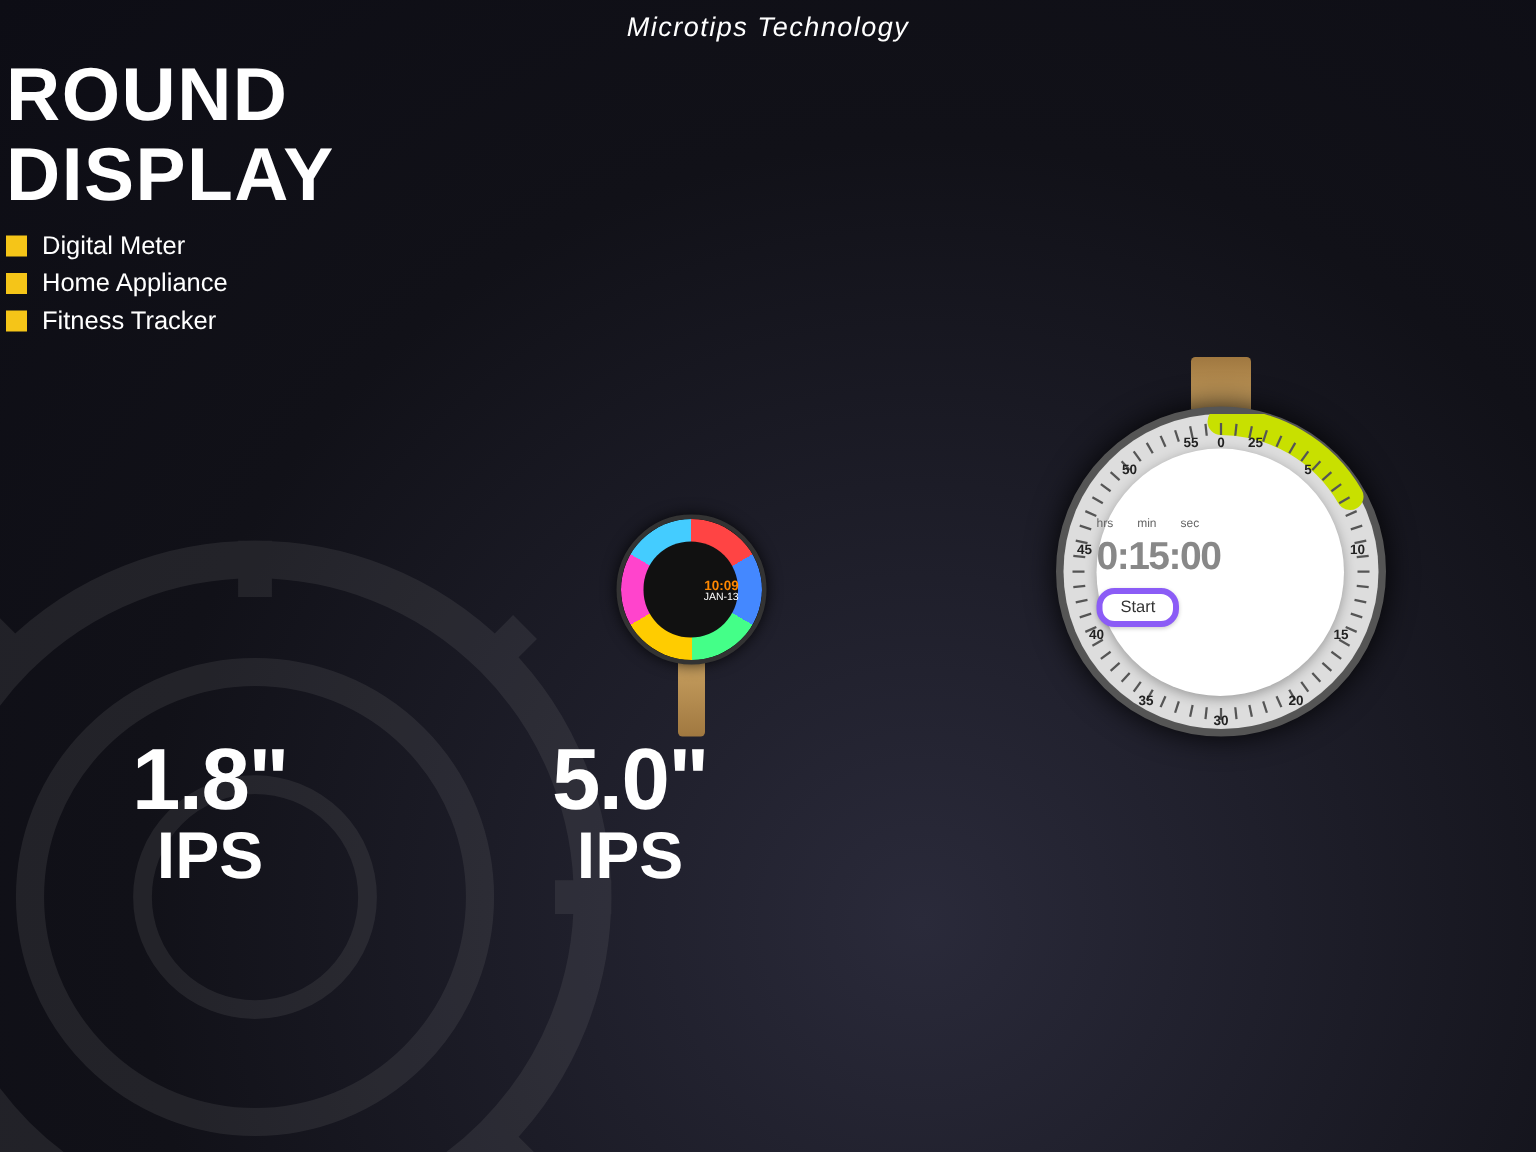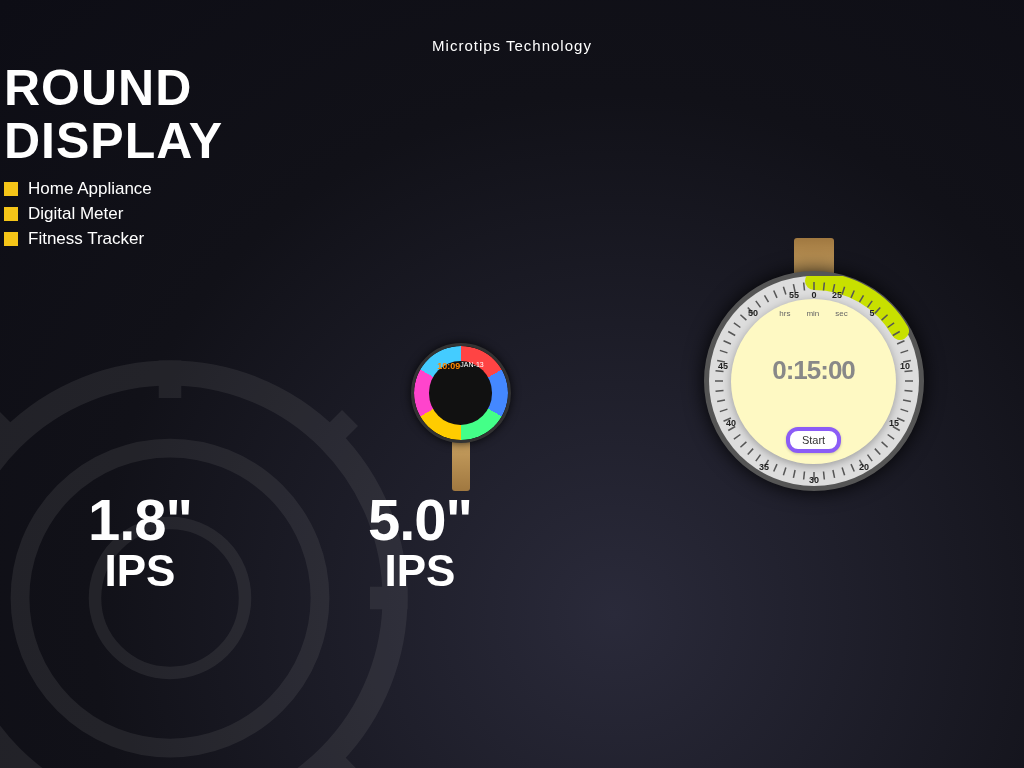--- a/index.html
+++ b/index.html
@@ -88,23 +88,23 @@
       align-items: center;
       justify-content: center;
     }
 
     .watch-face-center {
       width: 68%;
       height: 68%;
       border-radius: 50%;
       background: #111;
       display: flex;
-      align-items: flex-start;
+      align-items: flex-end;
       justify-content: center;
-      flex-direction: row;
+      flex-direction: column;
     }
 
     .watch-time {
       color: #ff8800;
       font-size: 9px;
       font-weight: bold;
     }
 
     .watch-date {
       color: #fff;
@@ -149,29 +149,28 @@
       position: absolute;
       display: flex;
       align-items: center;
       justify-content: center;
     }
 
     .large-dial-inner {
       width: 165px;
       height: 165px;
       border-radius: 50%;
-      background: #fef9c3;
+      background: #ffffff;
       position: relative;
       display: flex;
       flex-direction: column;
-      align-items: center;
+      align-items: flex-start;
       justify-content: center;
       z-index: 2;
       box-shadow: 0 2px 8px rgba(0,0,0,0.3);
-      gap: 35px;
     }
 
     .timer-labels {
       display: flex;
       gap: 16px;
       font-size: 8px;
       color: #666;
       margin-bottom: 2px;
     }
 
@@ -325,36 +324,36 @@
     <line x1="56" y1="56" x2="77" y2="77"></line>
     <line x1="323" y1="323" x2="344" y2="344"></line>
     <line x1="344" y1="56" x2="323" y2="77"></line>
     <line x1="77" y1="323" x2="56" y2="344"></line>
   </g>
 </svg>
 
 <div class="page-layout">
 
   <div style="position:relative; z-index:1; padding: 8px 20px 0 20px; display:flex; justify-content:center;">
-    <span style="color:#fff; font-size:15px; letter-spacing:1px;margin-top:29px;">Microtips Technology</span>
+    <span style="color:#fff; font-style:italic; font-size:18px; letter-spacing:1px;">Microtips Technology</span>
   </div>
 
   <div class="hero-row" style="position:relative; z-index:1;">
 
     <div class="hero-left">
       <div style="font-size:50px; font-weight:900; color:#fff; text-transform:uppercase; line-height:1.05; letter-spacing:1px;">ROUND DISPLAY</div>
 
       <ul class="use-cases">
         <li>
           <span class="bullet"></span>
-          <span>Home Appliance</span>
+          <span>Digital Meter</span>
         </li>
         <li>
           <span class="bullet"></span>
-          <span>Digital Meter</span>
+          <span>Home Appliance</span>
         </li>
         <li>
           <span class="bullet"></span>
           <span>Fitness Tracker</span>
         </li>
       </ul>
     </div>
 
     <div class="hero-right">
 

